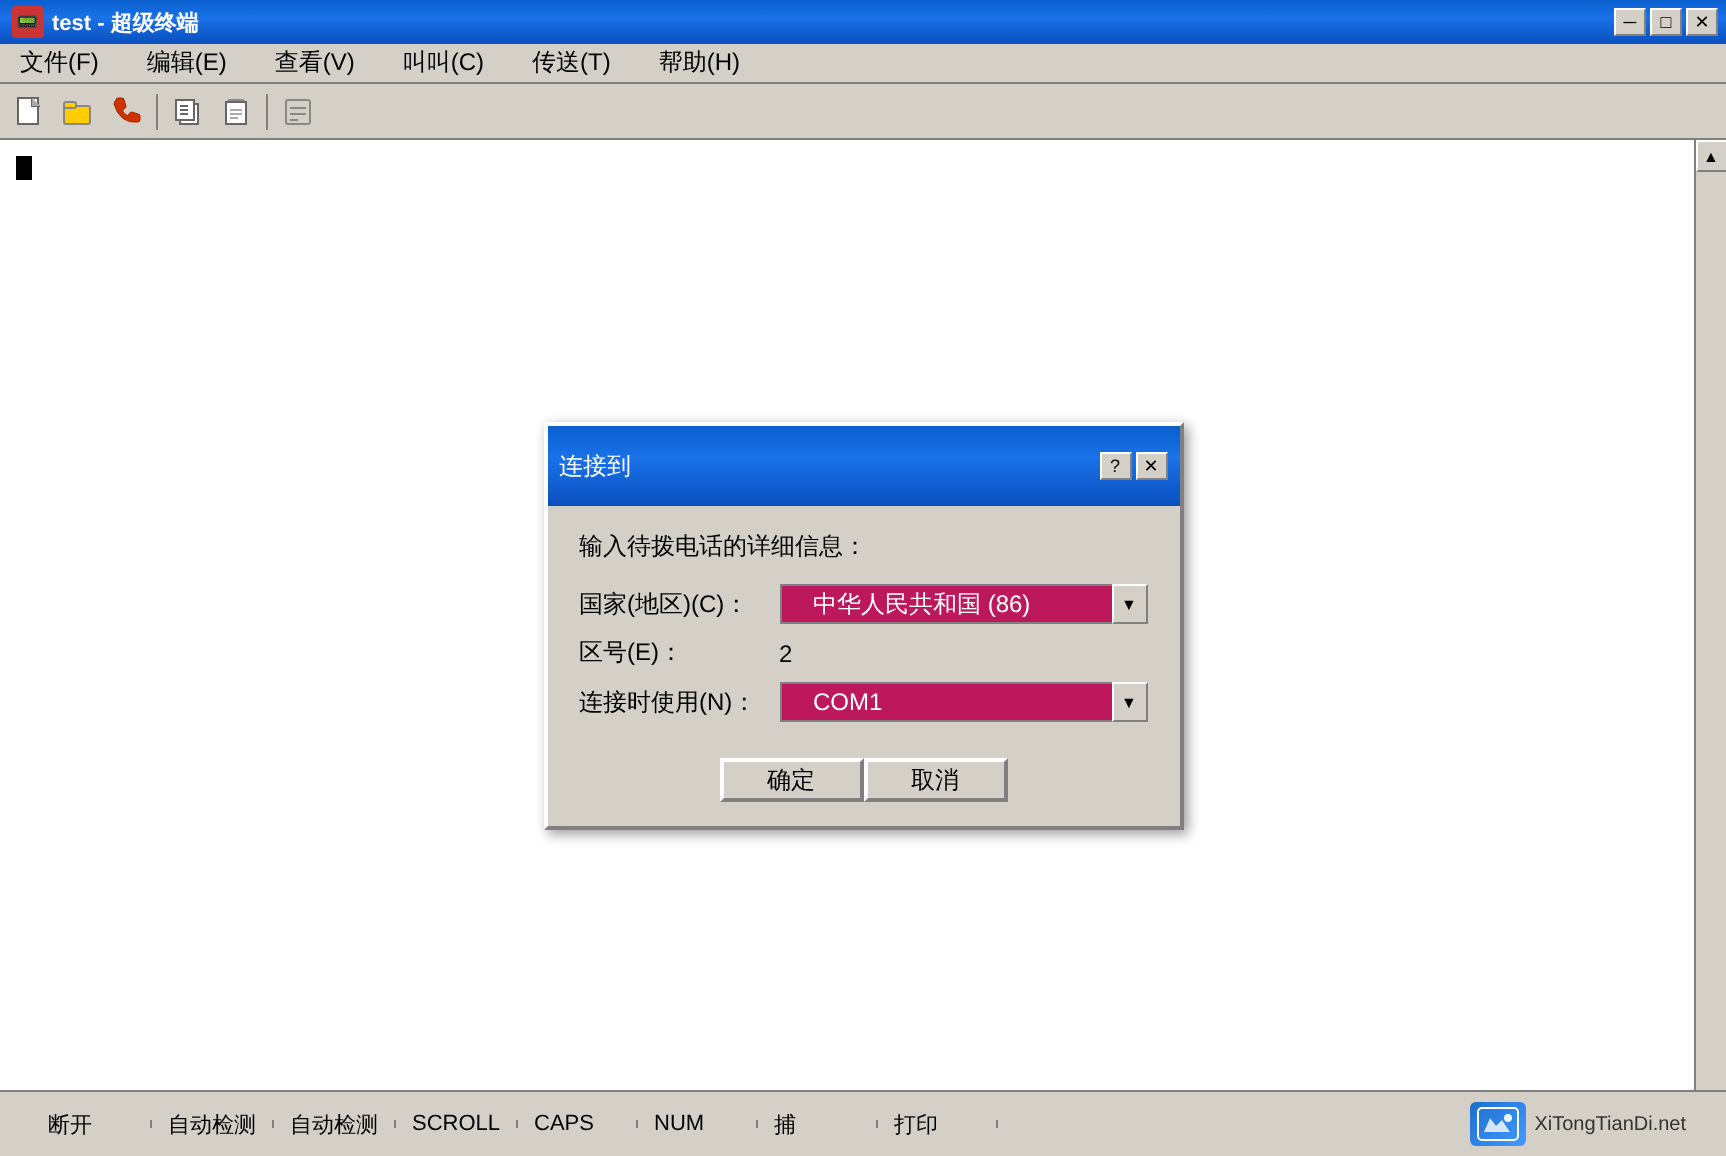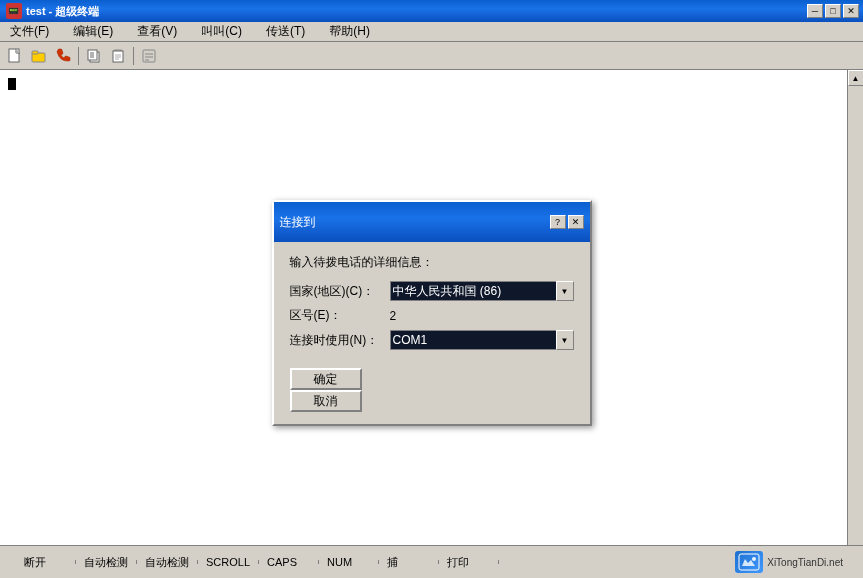--- a/index.html
+++ b/index.html
@@ -291,25 +291,25 @@
     }
     .dialog-select-wrapper {
       flex: 1;
       display: flex;
       align-items: center;
       position: relative;
     }
     .dialog-select {
       flex: 1;
       height: 20px;
-      background: #0f172a;
+      background: #be185d;
       color: white;
       font-size: 12px;
       border: 1px solid #808080;
-      padding: 0 2px;
+      padding: 0 16px;
       appearance: none;
       cursor: pointer;
     }
     .select-arrow {
       position: absolute;
       right: 0;
       top: 0;
       height: 20px;
       width: 18px;
       background: #d4d0c8;
@@ -321,21 +321,20 @@
       justify-content: center;
       font-size: 8px;
       cursor: pointer;
     }
     .dialog-buttons {
       display: flex;
       justify-content: center;
       gap: 0;
       margin-top: 12px;
       padding-top: 6px;
-      flex-direction: column;
     }
     .dialog-action-btn {
       width: 72px;
       height: 22px;
       background: #d4d0c8;
       border: 2px solid #fff;
       border-right-color: #808080;
       border-bottom-color: #808080;
       font-size: 12px;
       cursor: pointer;

